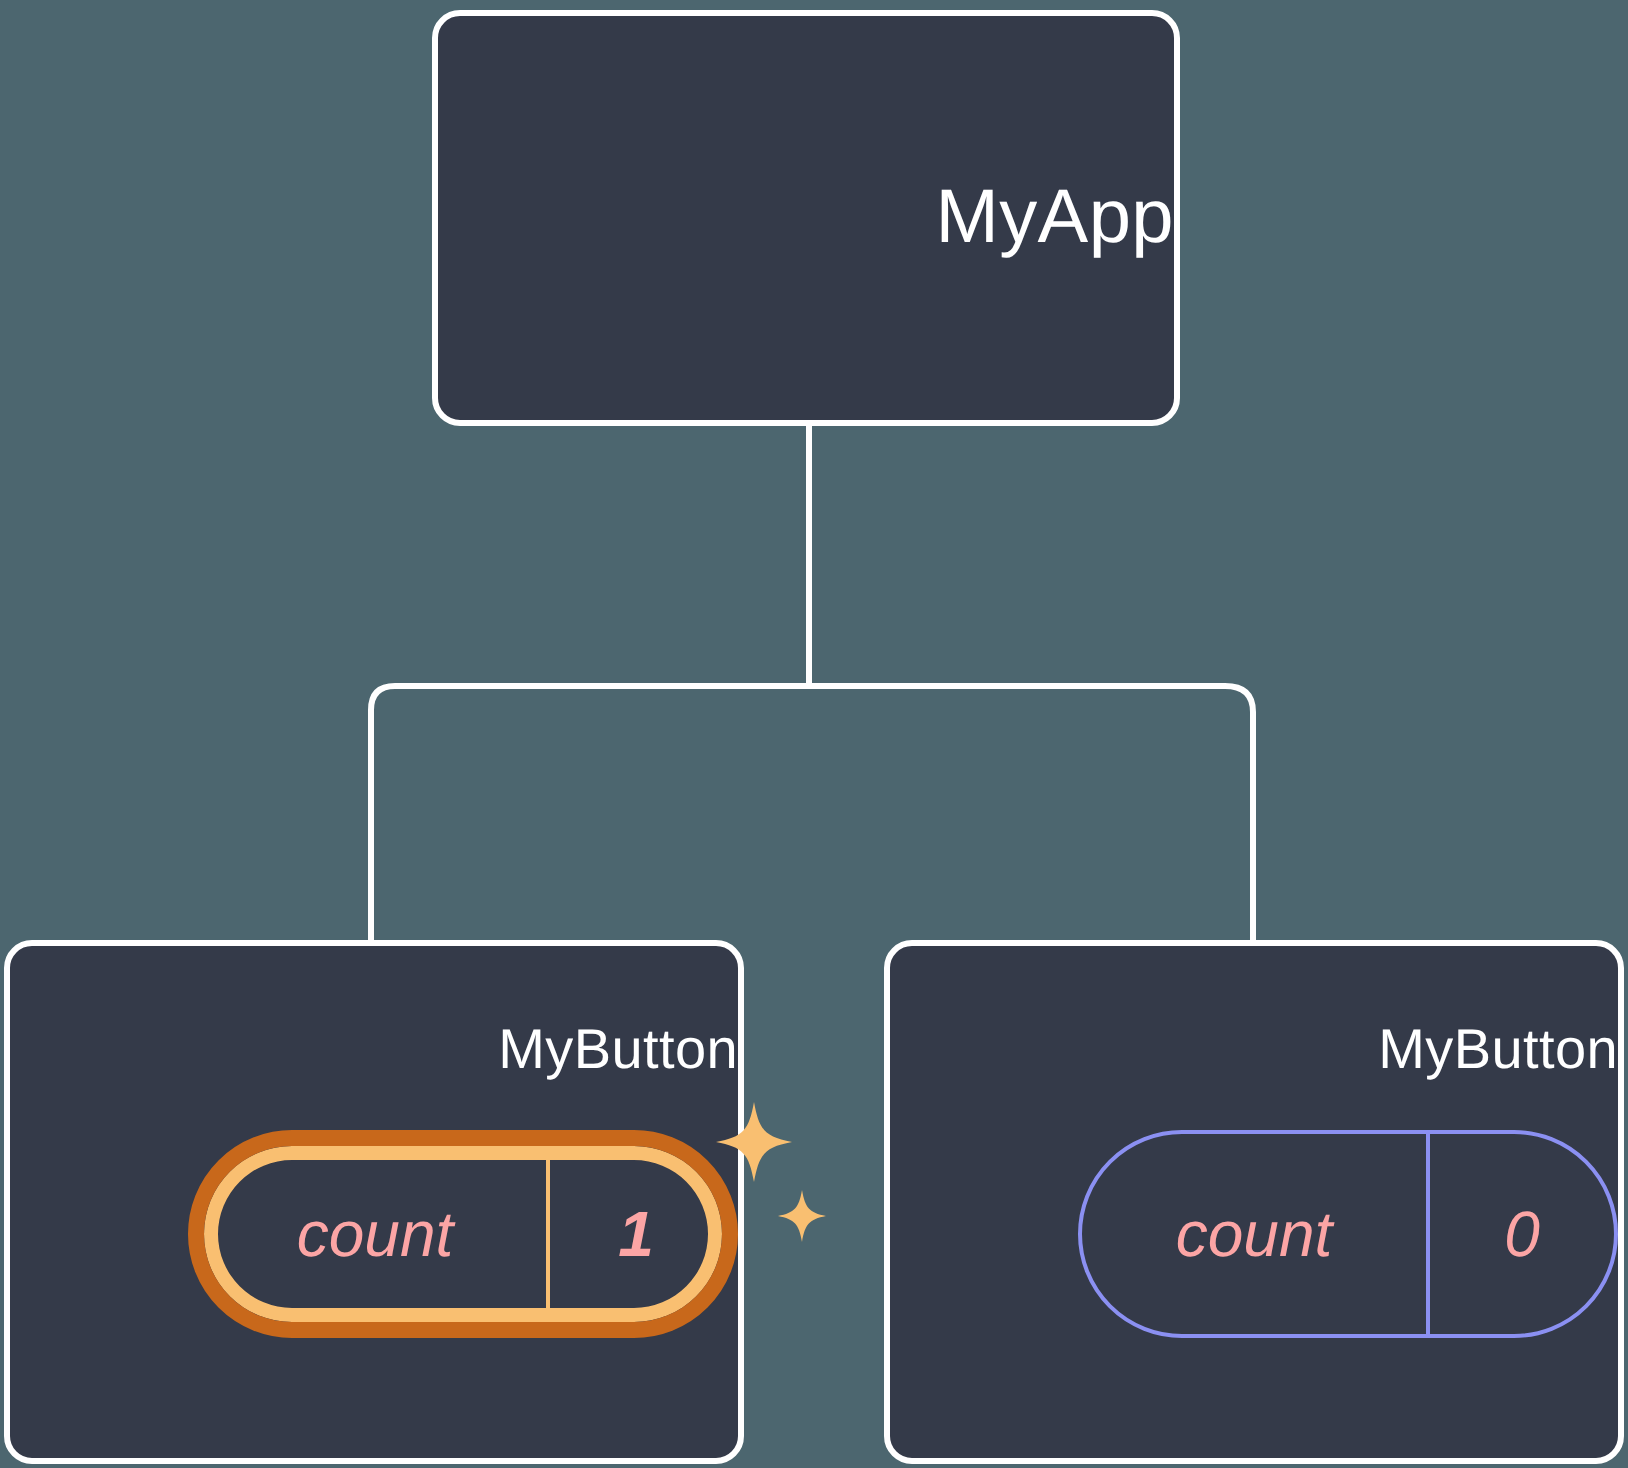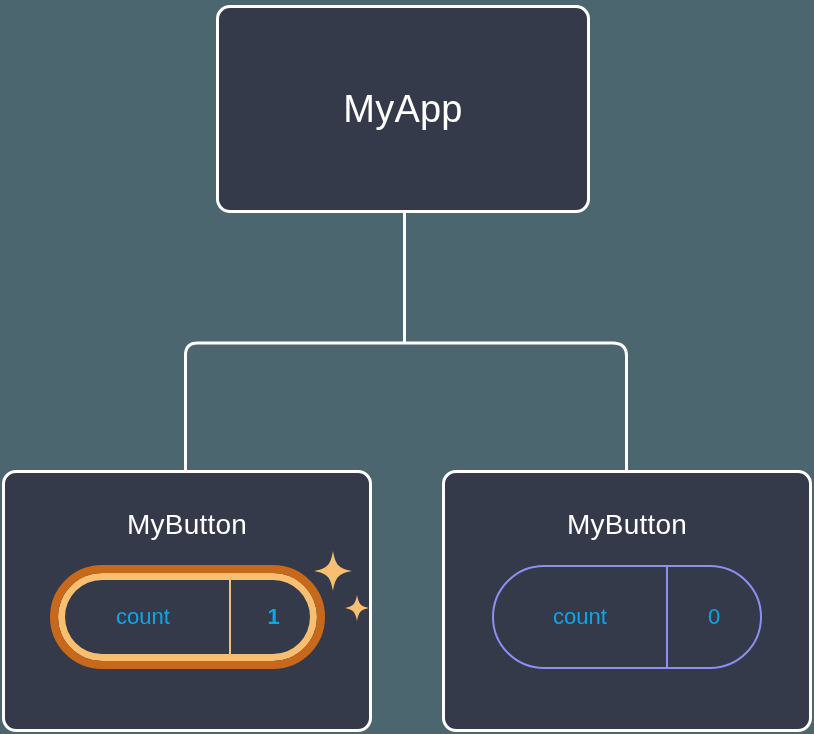--- a/index.html
+++ b/index.html
@@ -28,21 +28,21 @@
 
   
   .node {
     position: absolute;
     box-sizing: border-box;
     background: #343a49;
     border: 3px solid #ffffff;
     border-radius: 14px;
     display: flex;
     flex-direction: column;
-    align-items: center;
+    align-items: flex-end;
   }
   .node-root {
     left: 216px;
     top: 5px;
     width: 374px;
     height: 208px;
     justify-content: center;
   }
   .node-child-left {
     left: 2px;
@@ -93,23 +93,24 @@
     border: 8px solid #c8681b;
     background: transparent;
     width: 275px;
     box-shadow: inset 0 0 0 7px #f9bf71;
   }
 
   .pill-cell {
     display: flex;
     align-items: center;
     justify-content: center;
-    color: #0ea5e9;
-    font-size: 22px;
+    color: #fca5a5;
+    font-size: 32px;
     line-height: 1;
+    font-style: italic;
   }
   .pill-key {
     flex: 0 0 auto;
   }
   .pill-plain .pill-key  { width: 172px; }
   .pill-plain .pill-val  { width: 94px; }
   .pill-highlight .pill-key { width: 171px; }
   .pill-highlight .pill-val { width: 88px; }
 
   .pill-divider {

